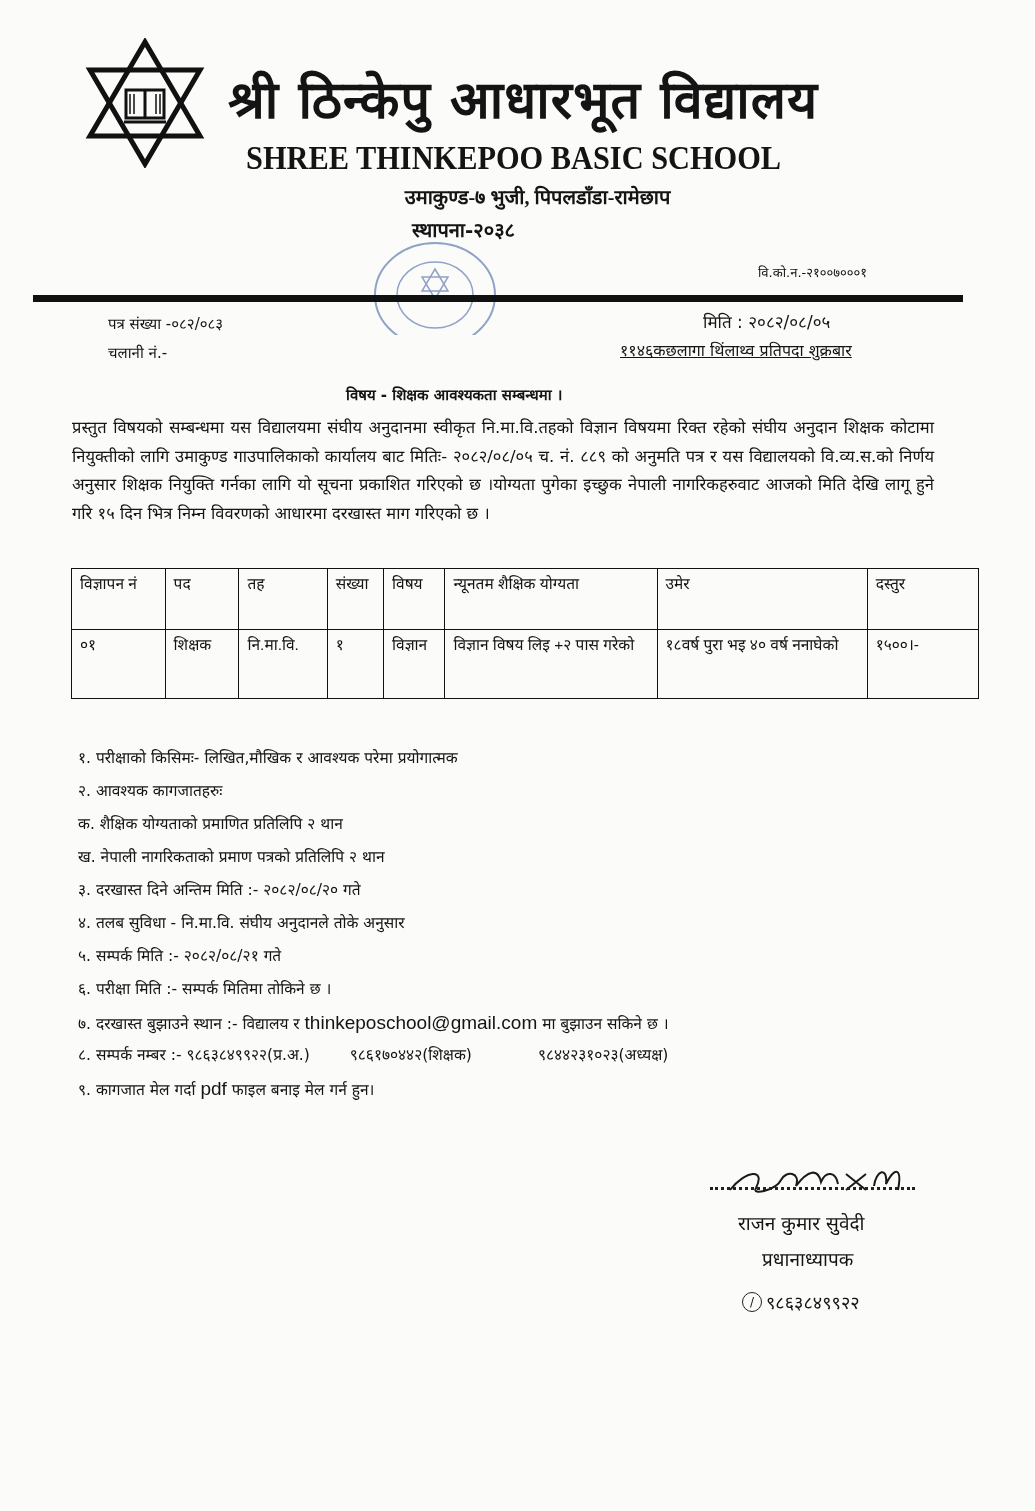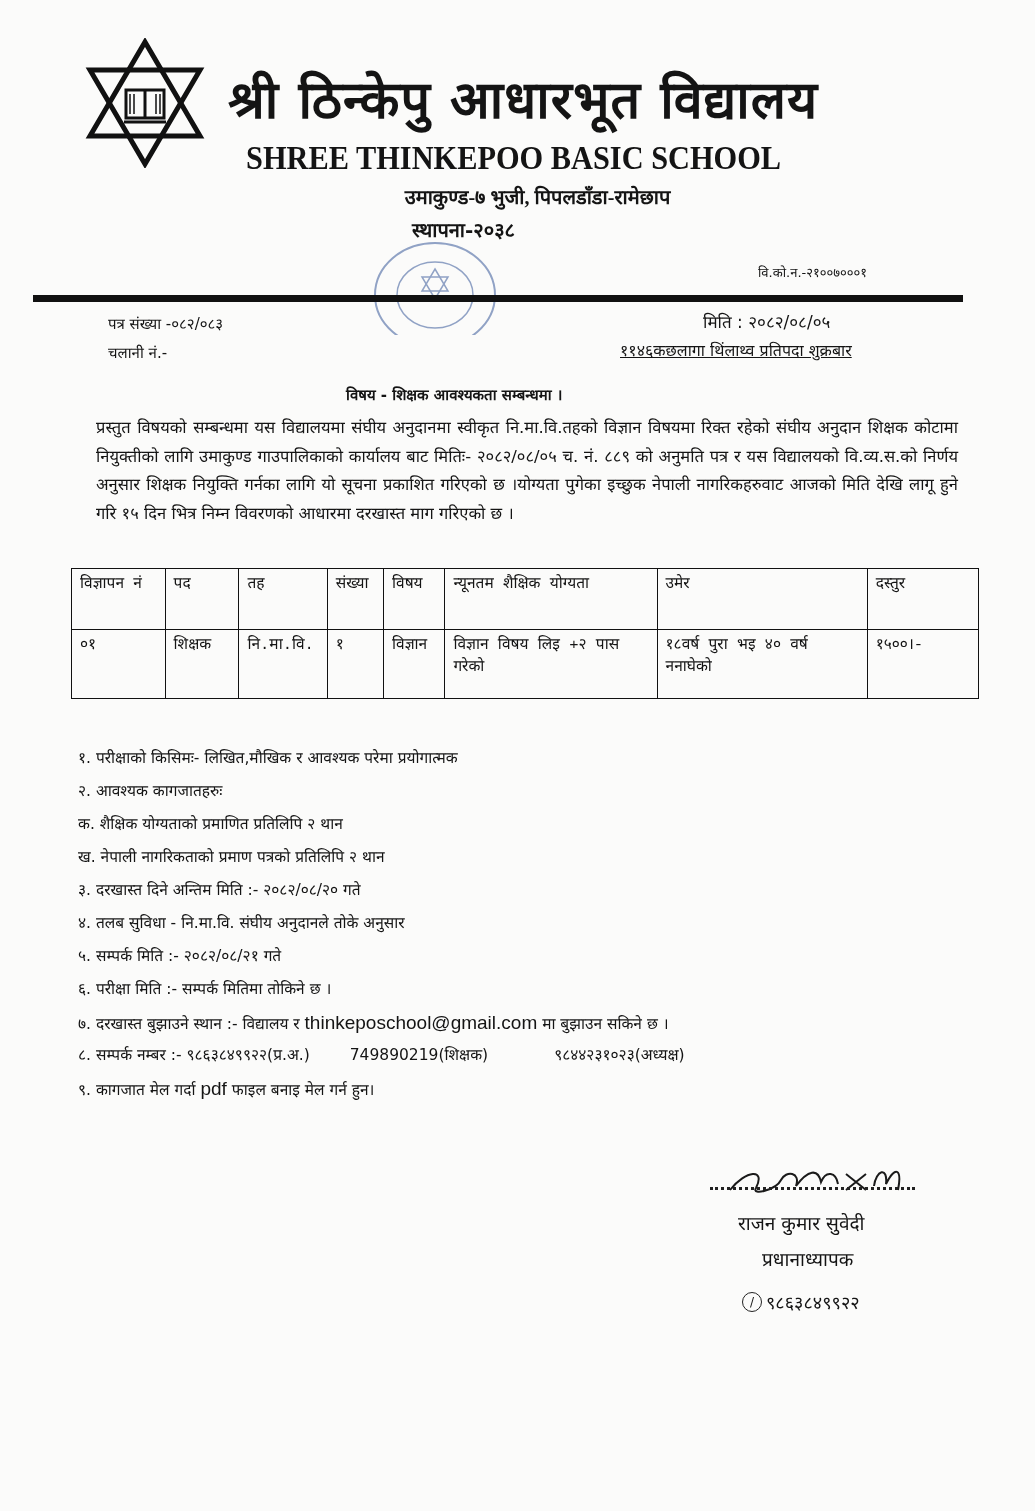--- a/index.html
+++ b/index.html
@@ -18,22 +18,22 @@
   .established { left: 0; width: 887px; top: 216px; text-align: center; padding-left: 40px; box-sizing: border-box; font-size: 20px; font-weight: bold; font-family: "DejaVu Sans", sans-serif; }
   .regno { left: 758px; top: 263px; font-size: 13px; font-family: "DejaVu Sans", sans-serif; }
   .seal { left: 370px; top: 235px; width: 130px; height: 100px; opacity: 0.55; }
   .rule { left: 33px; top: 295px; width: 930px; height: 7px; background: #111; }
   .meta { font-size: 15px; font-family: "DejaVu Sans", sans-serif; white-space: nowrap; margin-left: 28px; }
   .patra { left: 80px; top: 313px; }
   .chalani { left: 80px; top: 342px; }
   .miti { left: 675px; top: 310px; font-size: 17px; }
   .nepal-sambat { left: 592px; top: 339px; font-size: 16px; text-decoration: underline; }
   .subject { left: 302px; top: 384px; font-size: 15px; font-family: "DejaVu Sans", sans-serif; font-weight: bold; margin-left: 44px; }
-  .body-text { left: 96px; top: 414px; width: 862px; font-size: 16.5px; line-height: 28.5px; text-align: justify; font-family: "DejaVu Sans", sans-serif; }
-  table.vac { position: absolute; left: 71px; top: 568px; width: 908px; border-collapse: collapse; font-family: Liberation Mono, monospace; font-size: 15.5px; }
+  .body-text { left: 72px; top: 414px; width: 862px; font-size: 16.5px; line-height: 28.5px; text-align: justify; font-family: "DejaVu Sans", sans-serif; }
+  table.vac { position: absolute; left: 71px; top: 568px; width: 908px; border-collapse: collapse; font-family: Liberation Sans, sans-serif; font-size: 15.5px; }
   table.vac th, table.vac td { border: 1.5px solid #111; vertical-align: top; text-align: left; padding: 4px 8px; font-weight: normal; line-height: 22px; }
   table.vac th { height: 52px; }
   table.vac td { height: 60px; }
   .list { left: 78px; top: 742px; font-family: "DejaVu Sans", sans-serif; font-size: 15.5px; }
   .list div { height: 33px; line-height: 33px; white-space: nowrap; }
   .list .latin { font-family: "Liberation Sans", sans-serif; font-size: 19px; }
   .list .gap { display: inline-block; width: 40px; }
   .list .gap2 { display: inline-block; width: 66px; }
   .sig-mark { left: 726px; top: 1160px; width: 180px; height: 40px; }
   .sig-dots { left: 710px; top: 1187px; width: 205px; border-bottom: 3px dotted #222; }
@@ -120,21 +120,21 @@
   <div>क. शैक्षिक योग्यताको प्रमाणित प्रतिलिपि २ थान</div>
   <div>ख. नेपाली नागरिकताको प्रमाण पत्रको प्रतिलिपि २ थान</div>
   <div>३. दरखास्त दिने अन्तिम मिति :- २०८२/०८/२० गते</div>
   <div>४. तलब सुविधा - नि.मा.वि. संघीय अनुदानले तोके अनुसार</div>
   <div>५. सम्पर्क मिति :- २०८२/०८/२१ गते</div>
   <div>६. परीक्षा मिति :- सम्पर्क मितिमा तोकिने छ ।</div>
   <div>
     <span>७. दरखास्त बुझाउने स्थान :- विद्यालय र </span><span class="latin">thinkeposchool@gmail.com</span><span> मा बुझाउन सकिने छ ।</span>
   </div>
   <div>
-    <span>८. सम्पर्क नम्बर :- </span><span>९८६३८४९९२२(प्र.अ.)</span><span class="gap"></span><span>749890219(शिक्षक)</span><span class="gap2"></span><span>९८४४२३१०२३(अध्यक्ष)</span>
+    <span>८. सम्पर्क नम्बर :- </span><span>९८६३८४९९२२(प्र.अ.)</span><span class="gap"></span><span>९८६१७०४४२(शिक्षक)</span><span class="gap2"></span><span>९८४४२३१०२३(अध्यक्ष)</span>
   </div>
   <div>
     <span>९. कागजात मेल गर्दा </span><span class="latin">pdf</span><span> फाइल बनाइ मेल गर्न हुन।</span>
   </div>
 </div>
 
 <svg class="abs sig-mark" viewBox="0 0 180 40">
   <path d="M4 30 C20 10, 40 8, 30 28 C25 36, 50 30, 55 20 C60 10, 75 12, 70 26 C82 10, 92 8, 95 22 C100 10, 110 12, 112 24 M120 14 L140 30 M140 14 L120 30 M148 26 C150 10, 162 6, 160 24 C170 4, 176 10, 172 30" fill="none" stroke="#1a1a1a" stroke-width="2"></path>
 </svg>
 <div class="abs sig-dots"></div>

